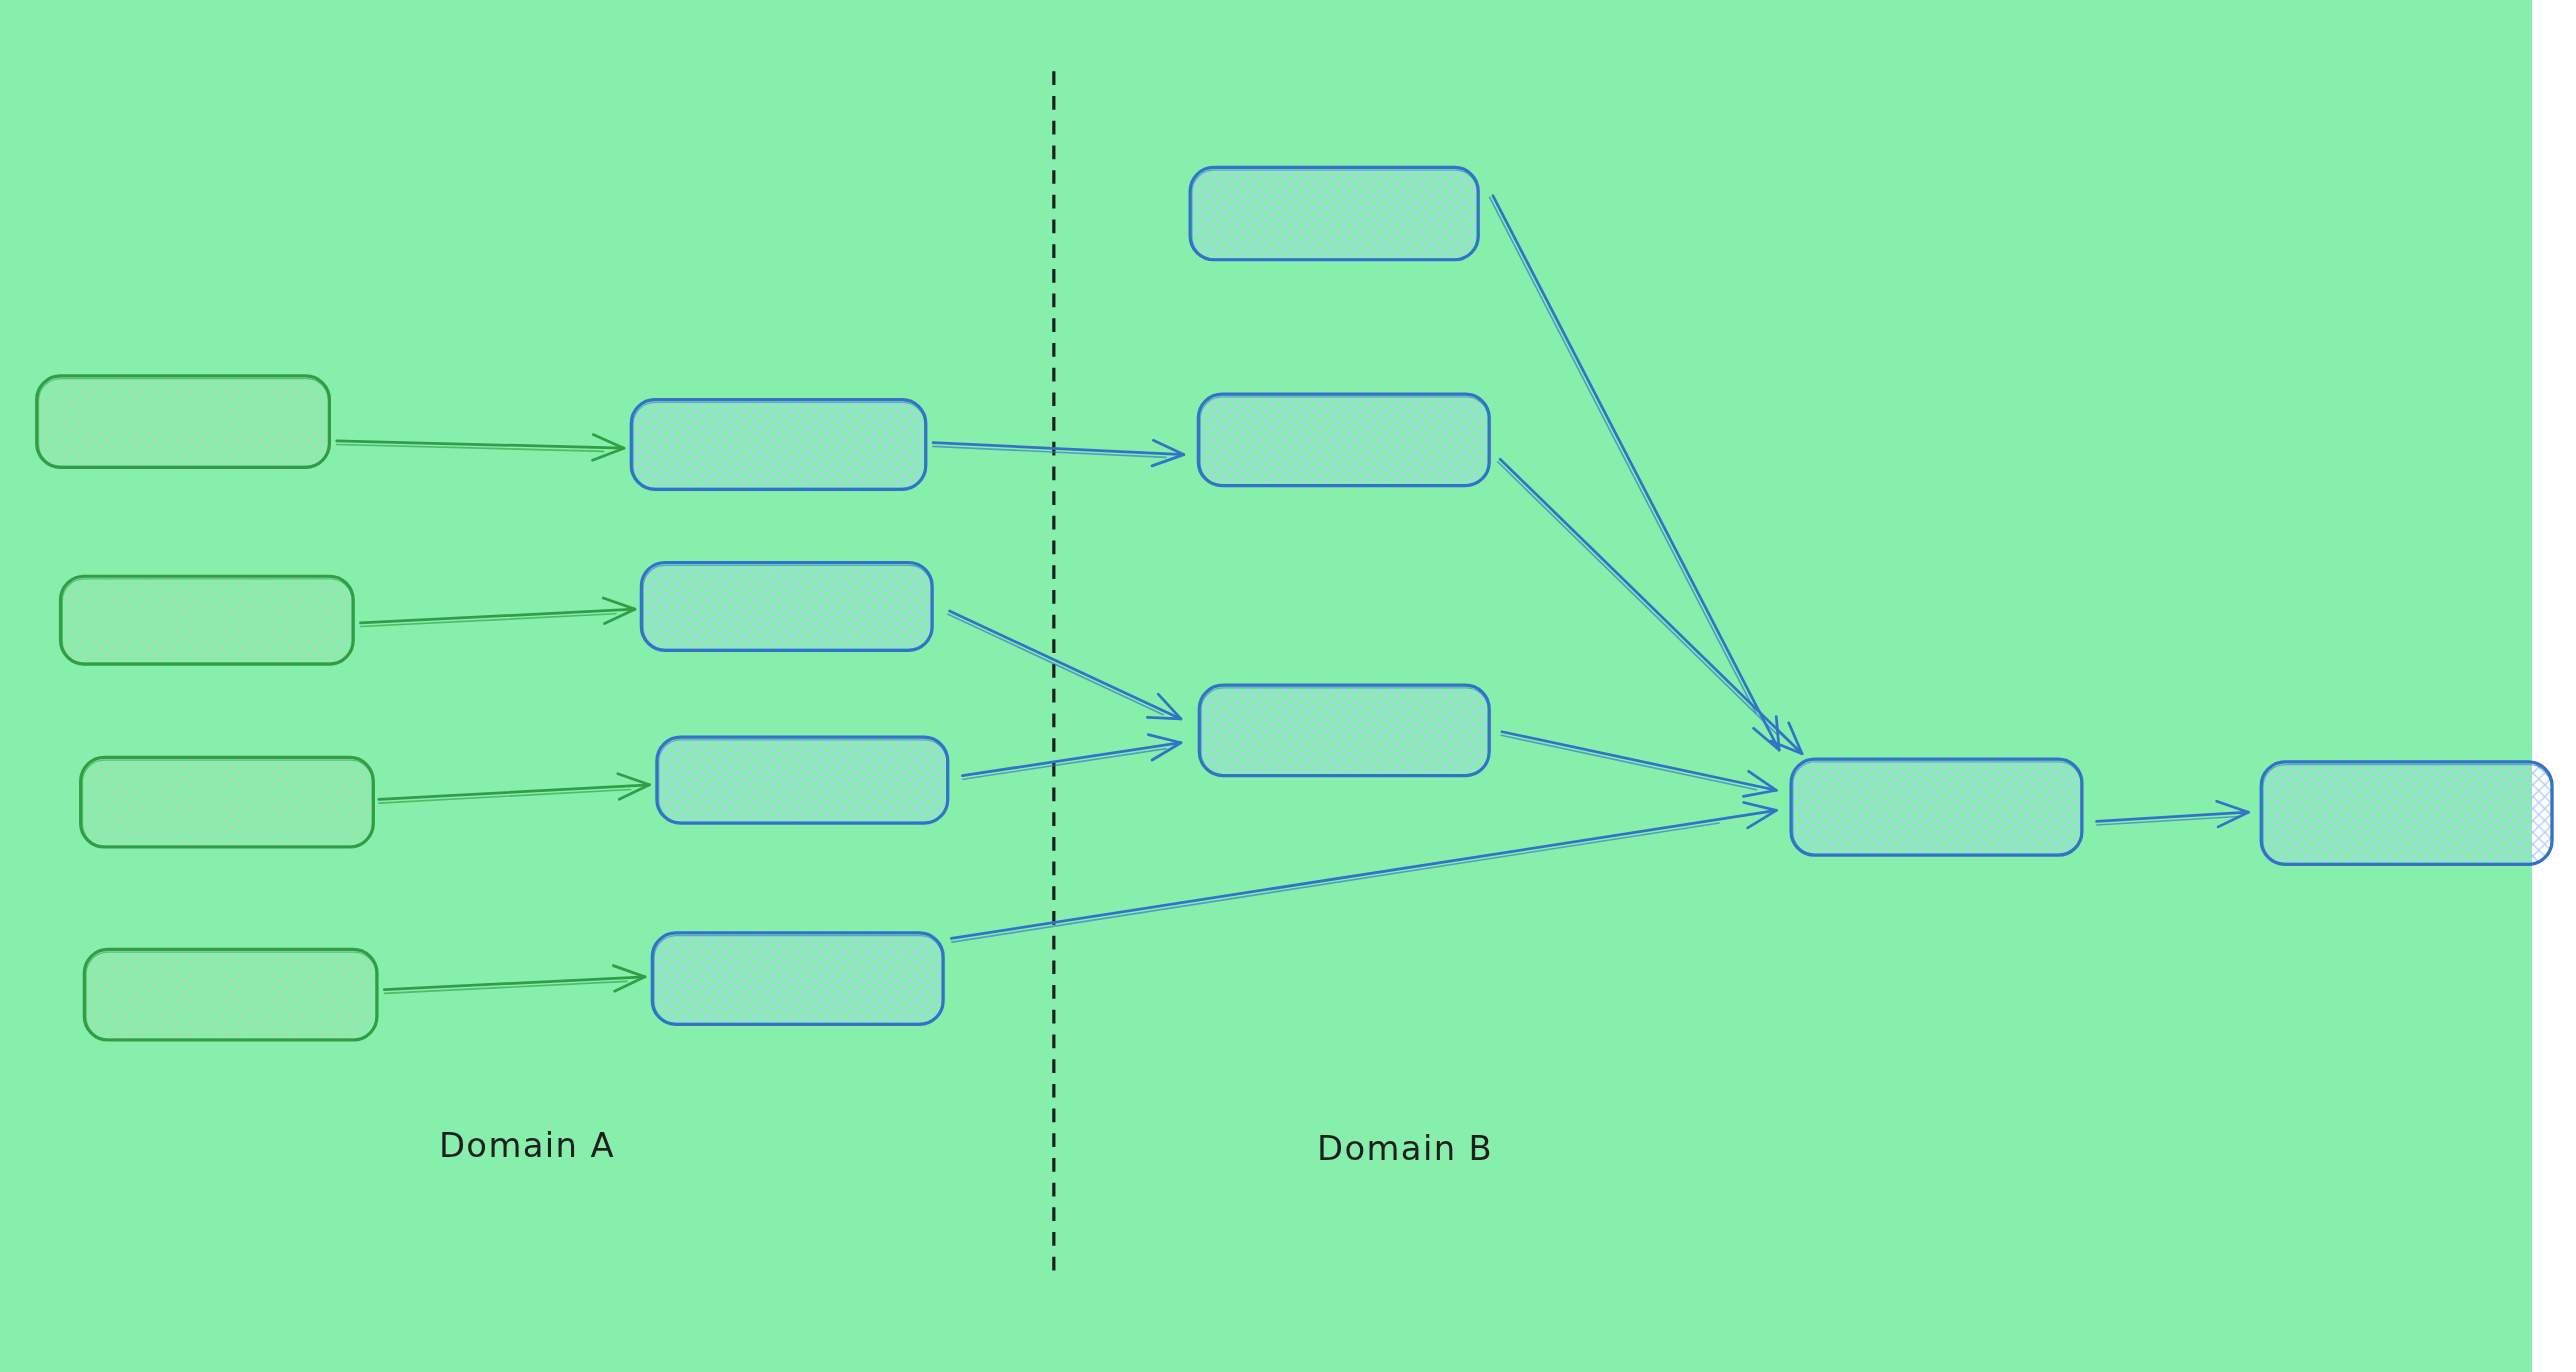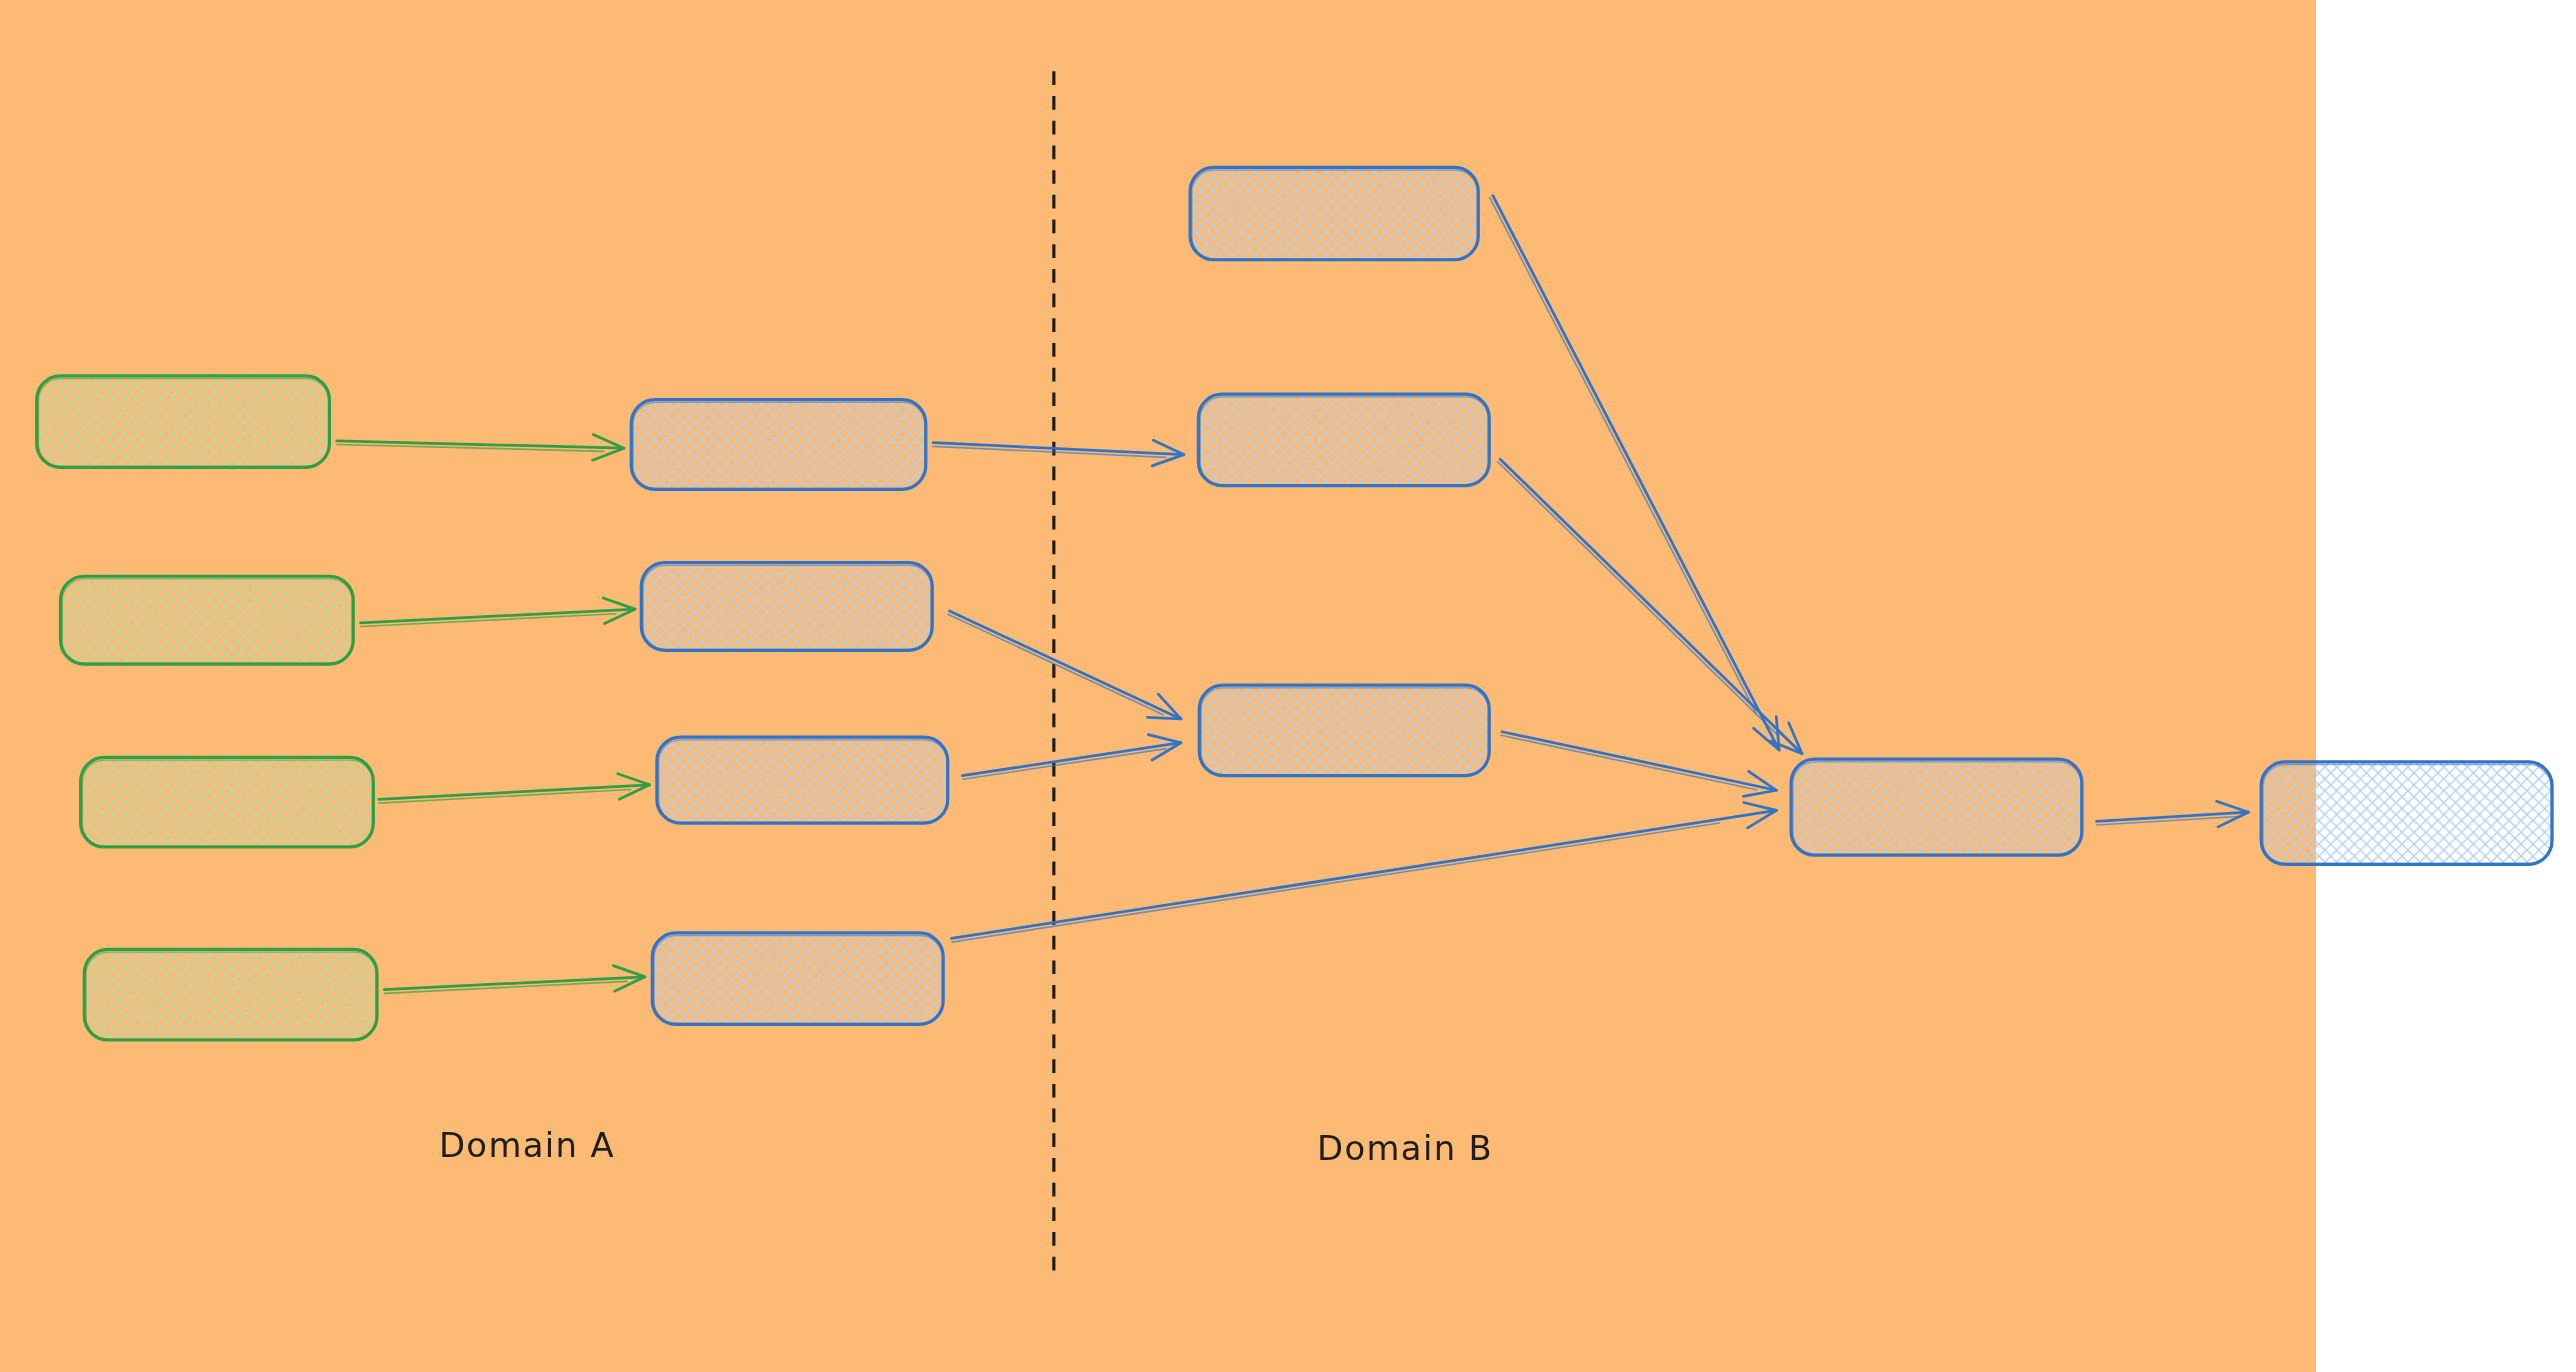--- a/index.html
+++ b/index.html
@@ -6,23 +6,23 @@
     margin: 0;
     padding: 0;
     background: #ffffff;
     width: 2576px;
     height: 1372px;
     overflow: hidden;
     font-family: "DejaVu Sans", "Liberation Sans", sans-serif;
   }
   .canvas-wrap {
     position: relative;
-    width: 2316px;
+    width: 2532px;
     height: 1372px;
-    background: #fdba74;
+    background: #86efac;
   }
   svg#diagram-svg {
     display: block;
     width: 2576px;
     height: 1372px;
   }
   .node-rect {
     stroke-width: 3.5;
     stroke-linejoin: round;
   }

